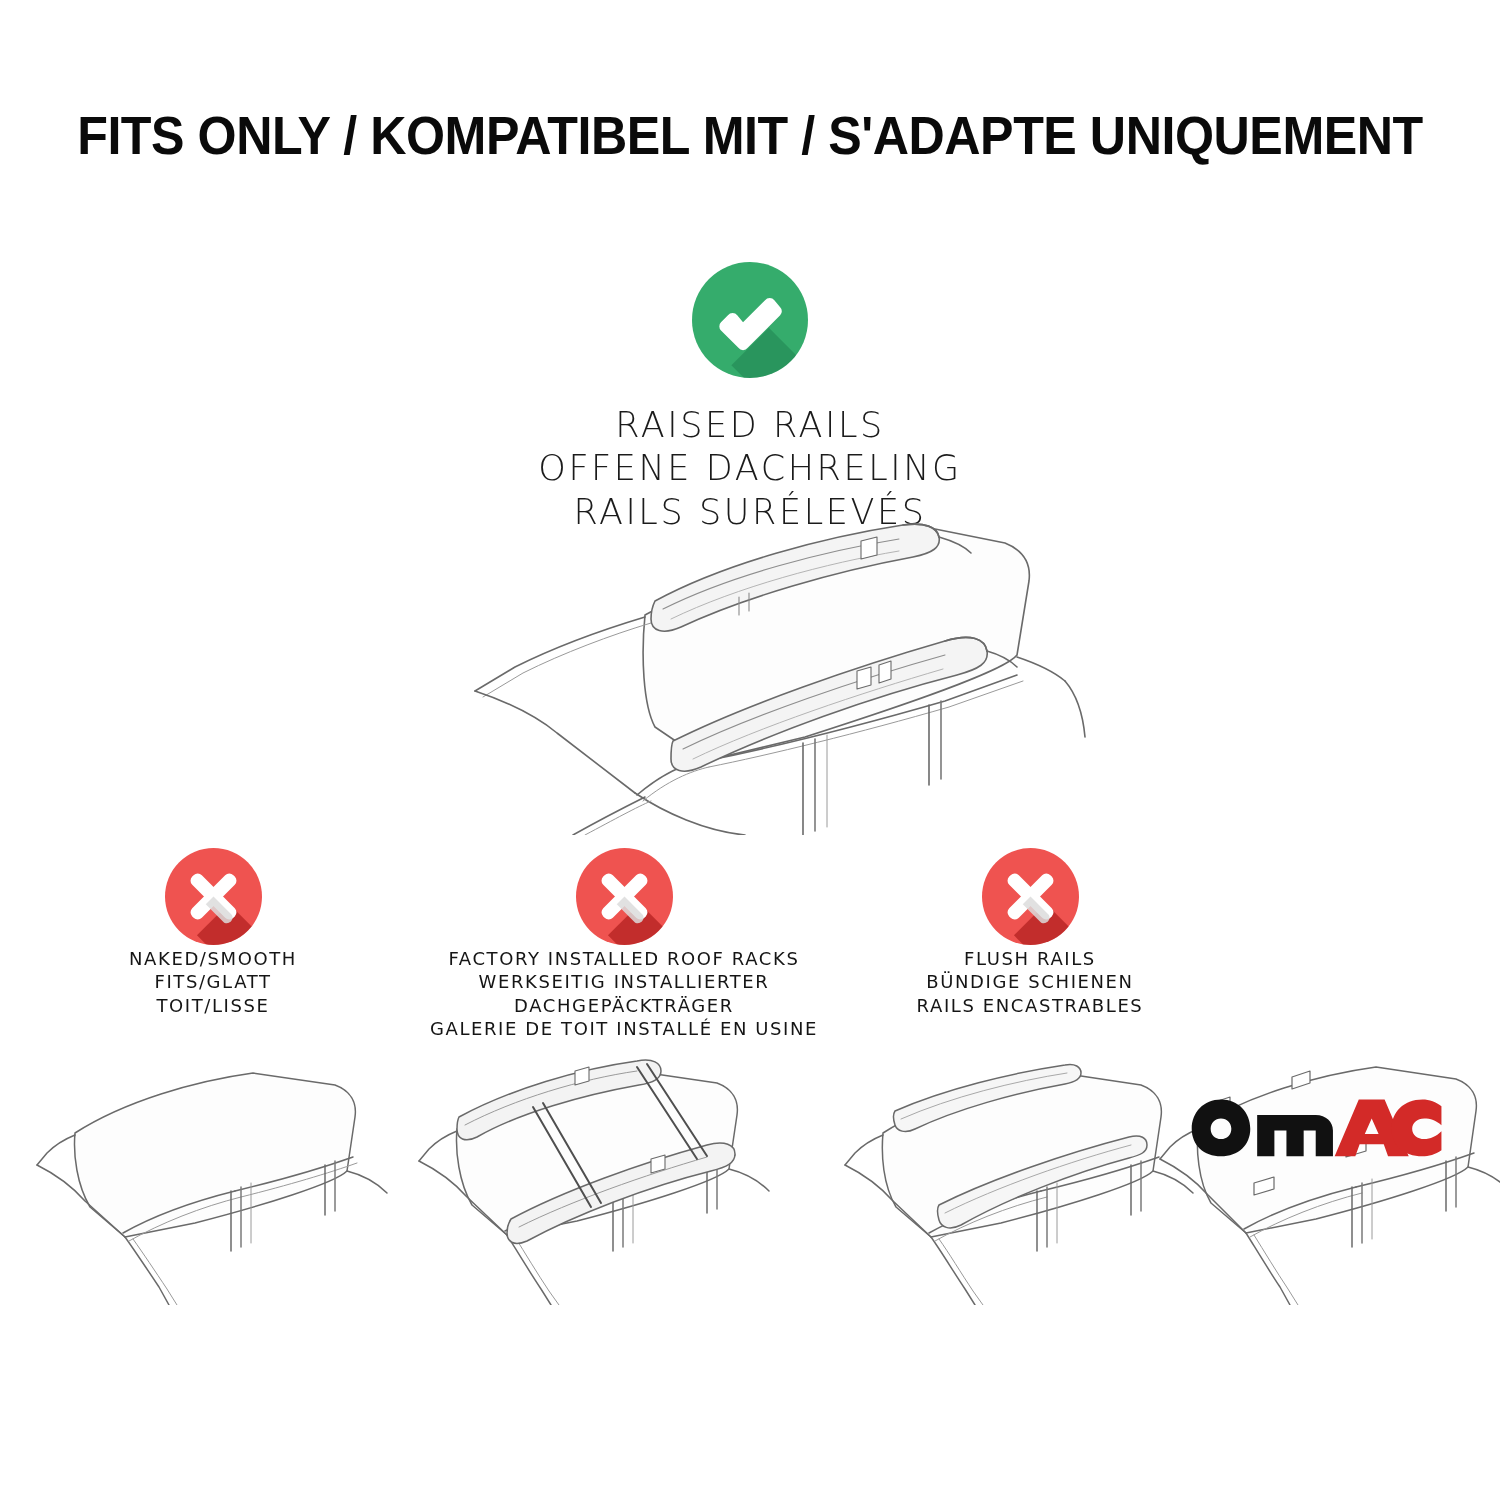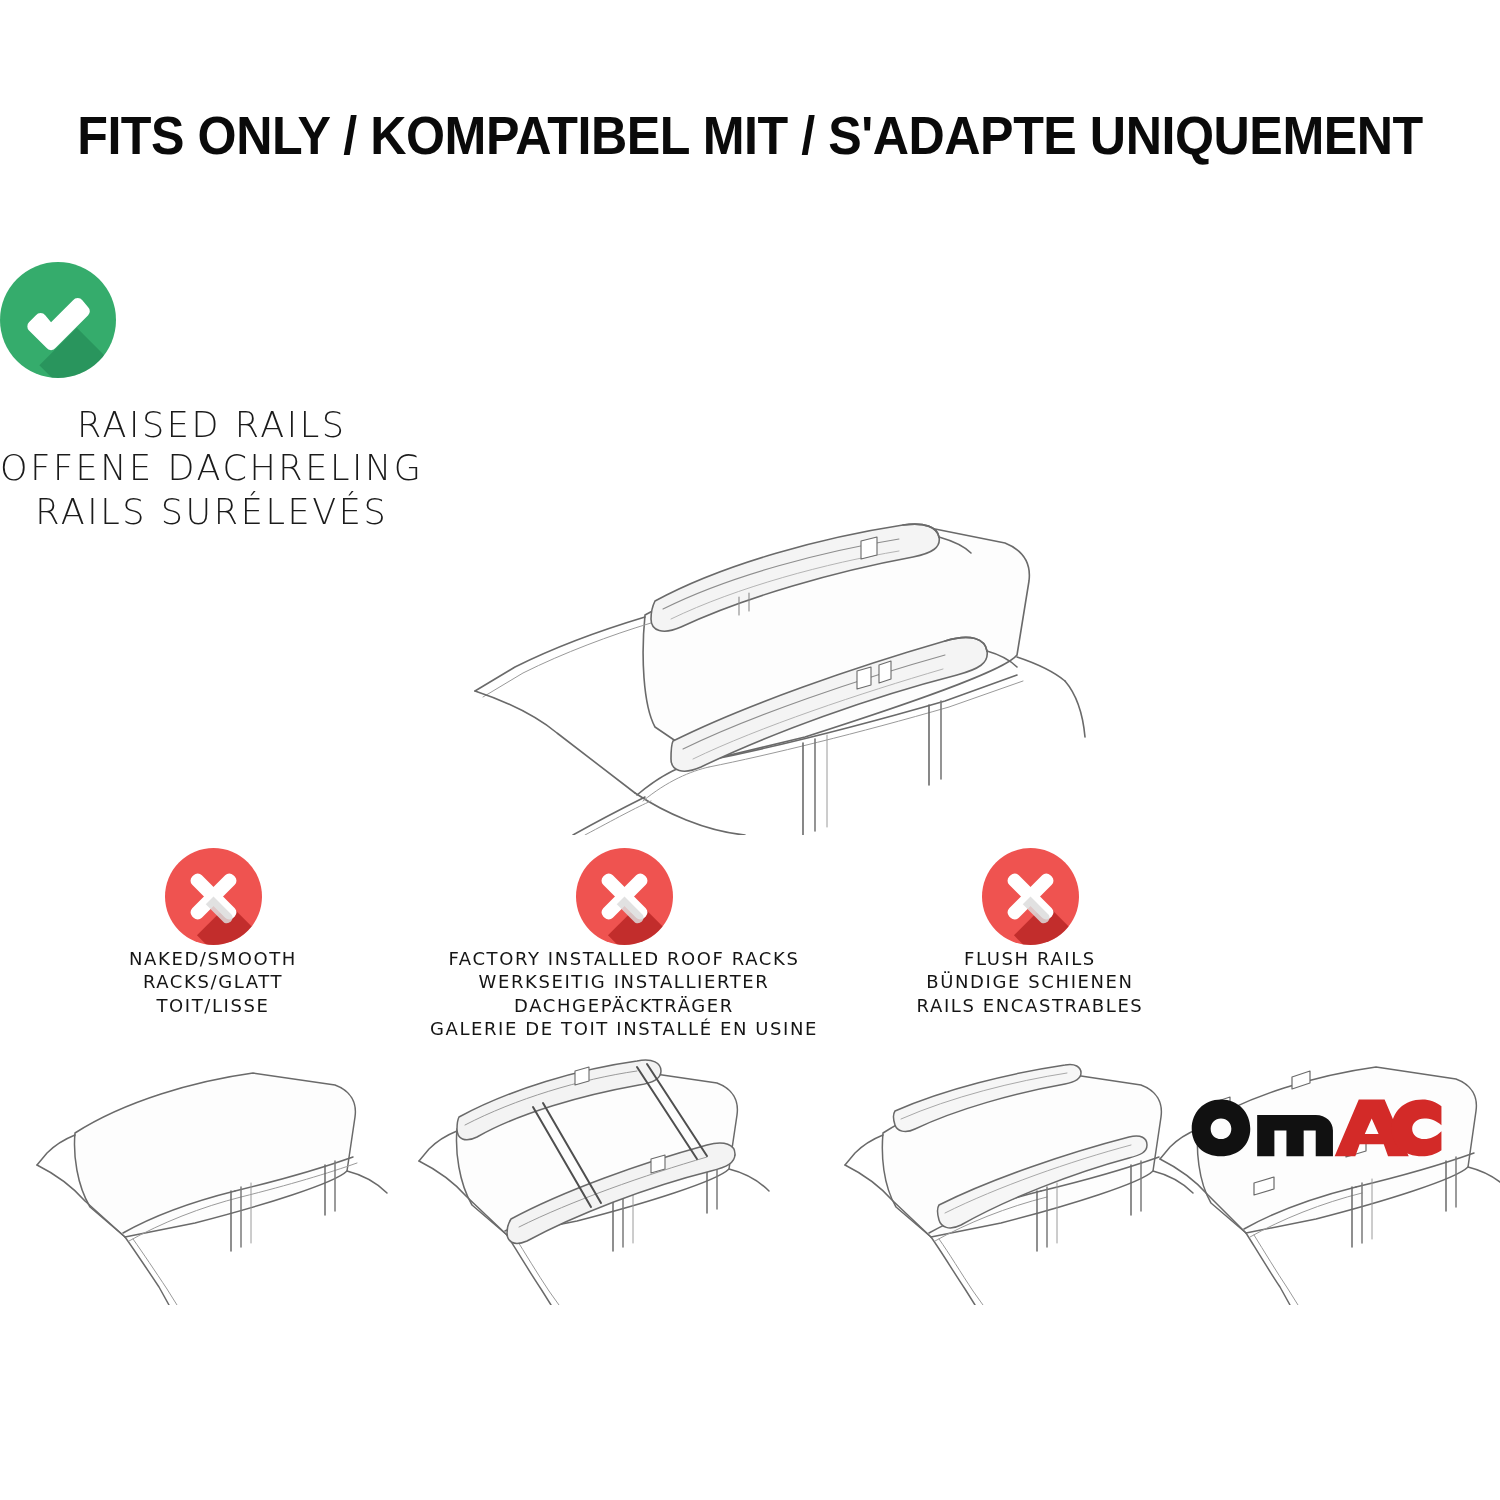--- a/index.html
+++ b/index.html
@@ -48,21 +48,21 @@
   .badge-red{background:#ef5350;}
   .badge-red .shadow{background:rgba(140,0,0,0.45);}
 
   .glyph{position:absolute;inset:0;}
   .glyph svg{width:100%;height:100%;display:block;}
 
   
   .ok-block{
     position:absolute;
     left:0;right:0;top:262px;
-    display:flex;flex-direction:column;align-items:flex-start;
+    display:flex;flex-direction:column;align-items:center;
   }
   .ok-badge{width:116px;height:116px;}
   .ok-labels{
     margin-top:26px;
     text-align:center;
     font-size:35px;
     line-height:1.24;
     letter-spacing:2.6px;
     font-weight:300;
     color:#1b1b1b;
@@ -222,21 +222,21 @@
             <g fill="#ffffff">
               <rect x="43" y="20" width="14" height="60" rx="6" transform="rotate(45 50 50)"></rect>
               <rect x="43" y="20" width="14" height="60" rx="6" transform="rotate(-45 50 50)"></rect>
             </g>
             <path d="M50 50 L69 69 A6 6 0 0 1 61 77 L42 58 Z" fill="#dcdcdc" opacity="0.85"></path>
           </svg>
         </div>
       </div>
       <div class="col-labels" id="labels-1">
         <div>NAKED/SMOOTH</div>
-        <div>RACKS/GLATT</div>
+        <div>FITS/GLATT</div>
         <div>TOIT/LISSE</div>
       </div>
     </div>
 
     <div class="col" id="col-2">
       <div class="badge badge-red x-badge icon-wrap">
         <div class="shadow"></div>
         <div class="glyph">
           <svg viewBox="0 0 100 100" xmlns="http://www.w3.org/2000/svg">
             <g fill="#ffffff">

